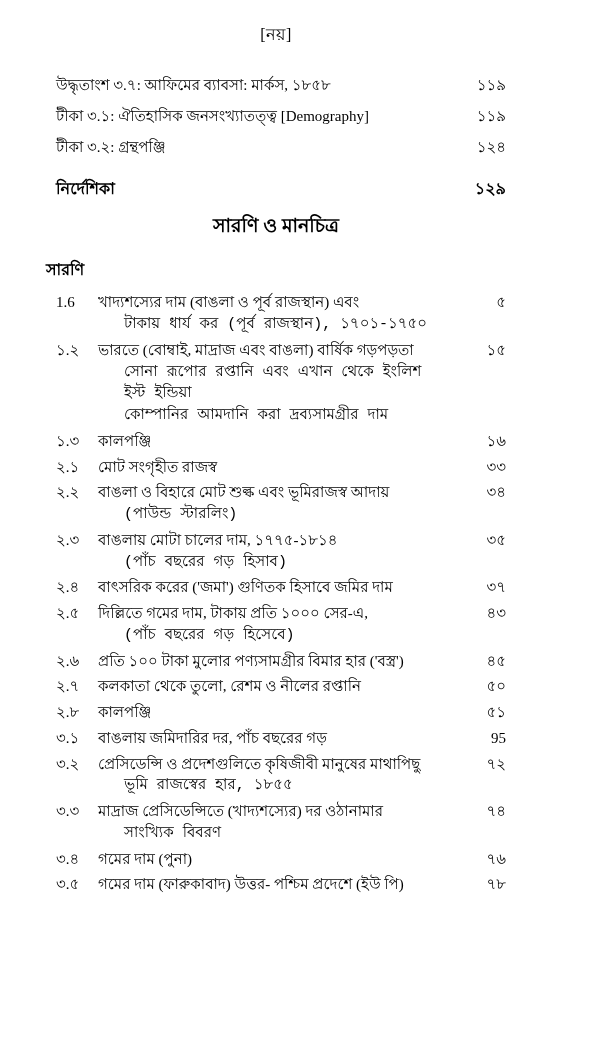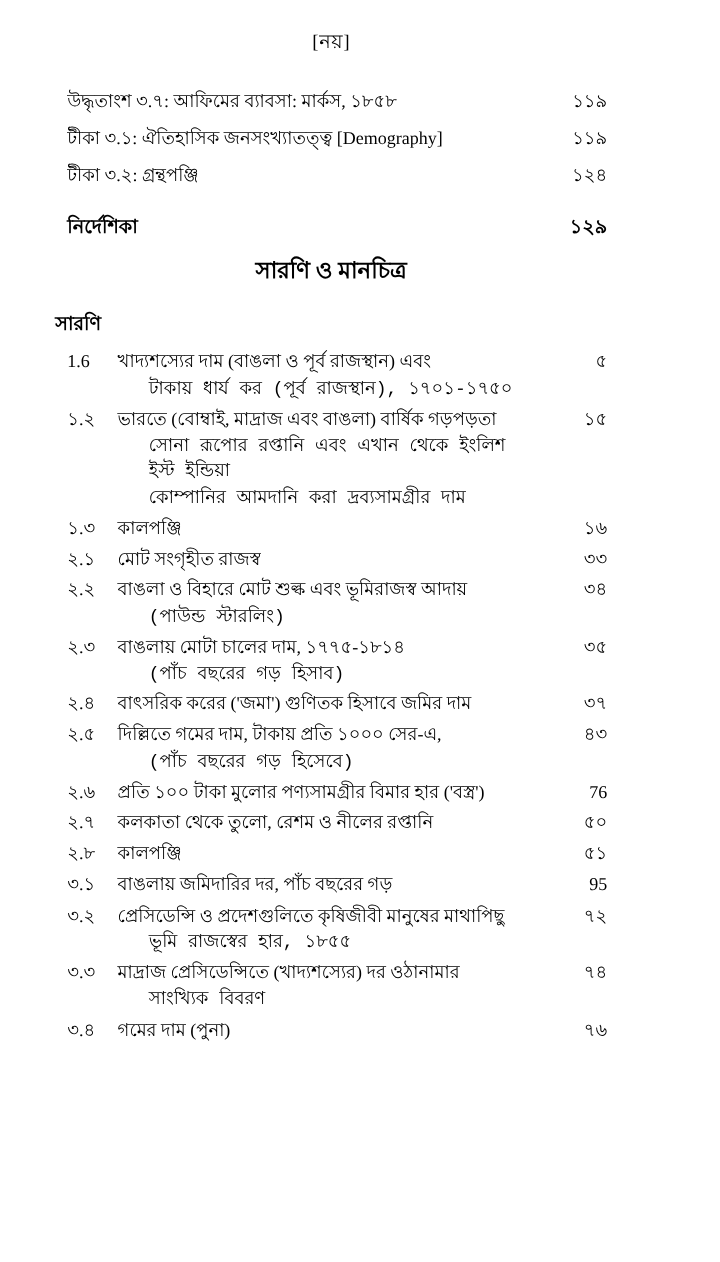--- a/index.html
+++ b/index.html
@@ -216,21 +216,21 @@
         <span class="cont">(পাঁচ বছরের গড় হিসেবে)</span>
       </div>
       <div class="pg">৪৩</div>
     </div>
 
     <div class="row">
       <div class="num">২.৬</div>
       <div class="txt">
         <span>প্রতি ১০০ টাকা মুলোর পণ্যসামগ্রীর বিমার হার ('বস্ত্র')</span>
       </div>
-      <div class="pg">76</div>
+      <div class="pg">৪৫</div>
     </div>
 
     <div class="row">
       <div class="num">২.৭</div>
       <div class="txt">
         <span>কলকাতা থেকে তুলো, রেশম ও নীলের রপ্তানি</span>
       </div>
       <div class="pg">৫০</div>
     </div>
 
@@ -269,15 +269,22 @@
     </div>
 
     <div class="row">
       <div class="num">৩.৪</div>
       <div class="txt">
         <span>গমের দাম (পুনা)</span>
       </div>
       <div class="pg">৭৬</div>
     </div>
 
+    <div class="row">
+      <div class="num">৩.৫</div>
+      <div class="txt">
+        <span>গমের দাম (ফারুকাবাদ) উত্তর- পশ্চিম প্রদেশে (ইউ পি)</span>
+      </div>
+      <div class="pg">৭৮</div>
+    </div>
 
   </div>
 </div>
 
 </body></html>

